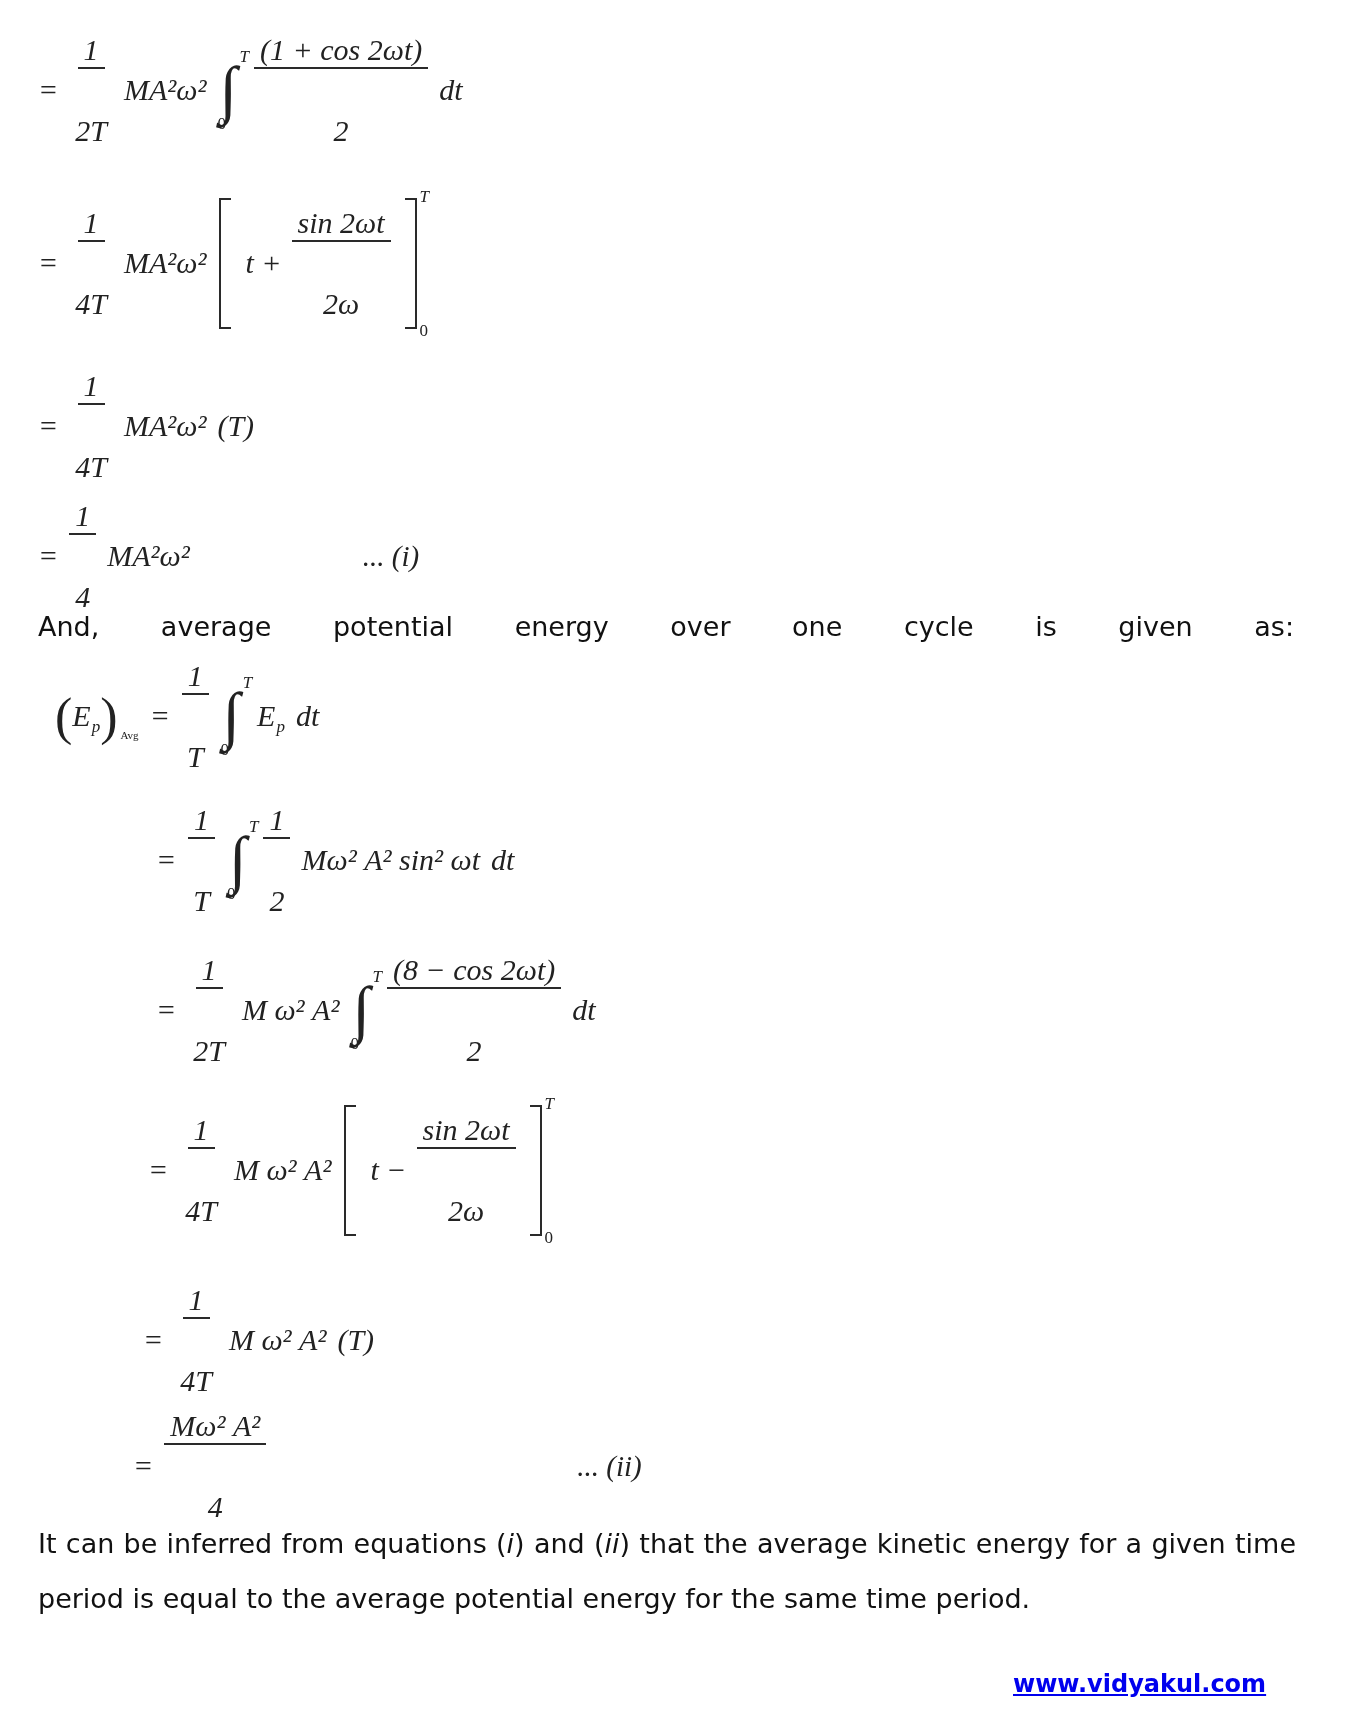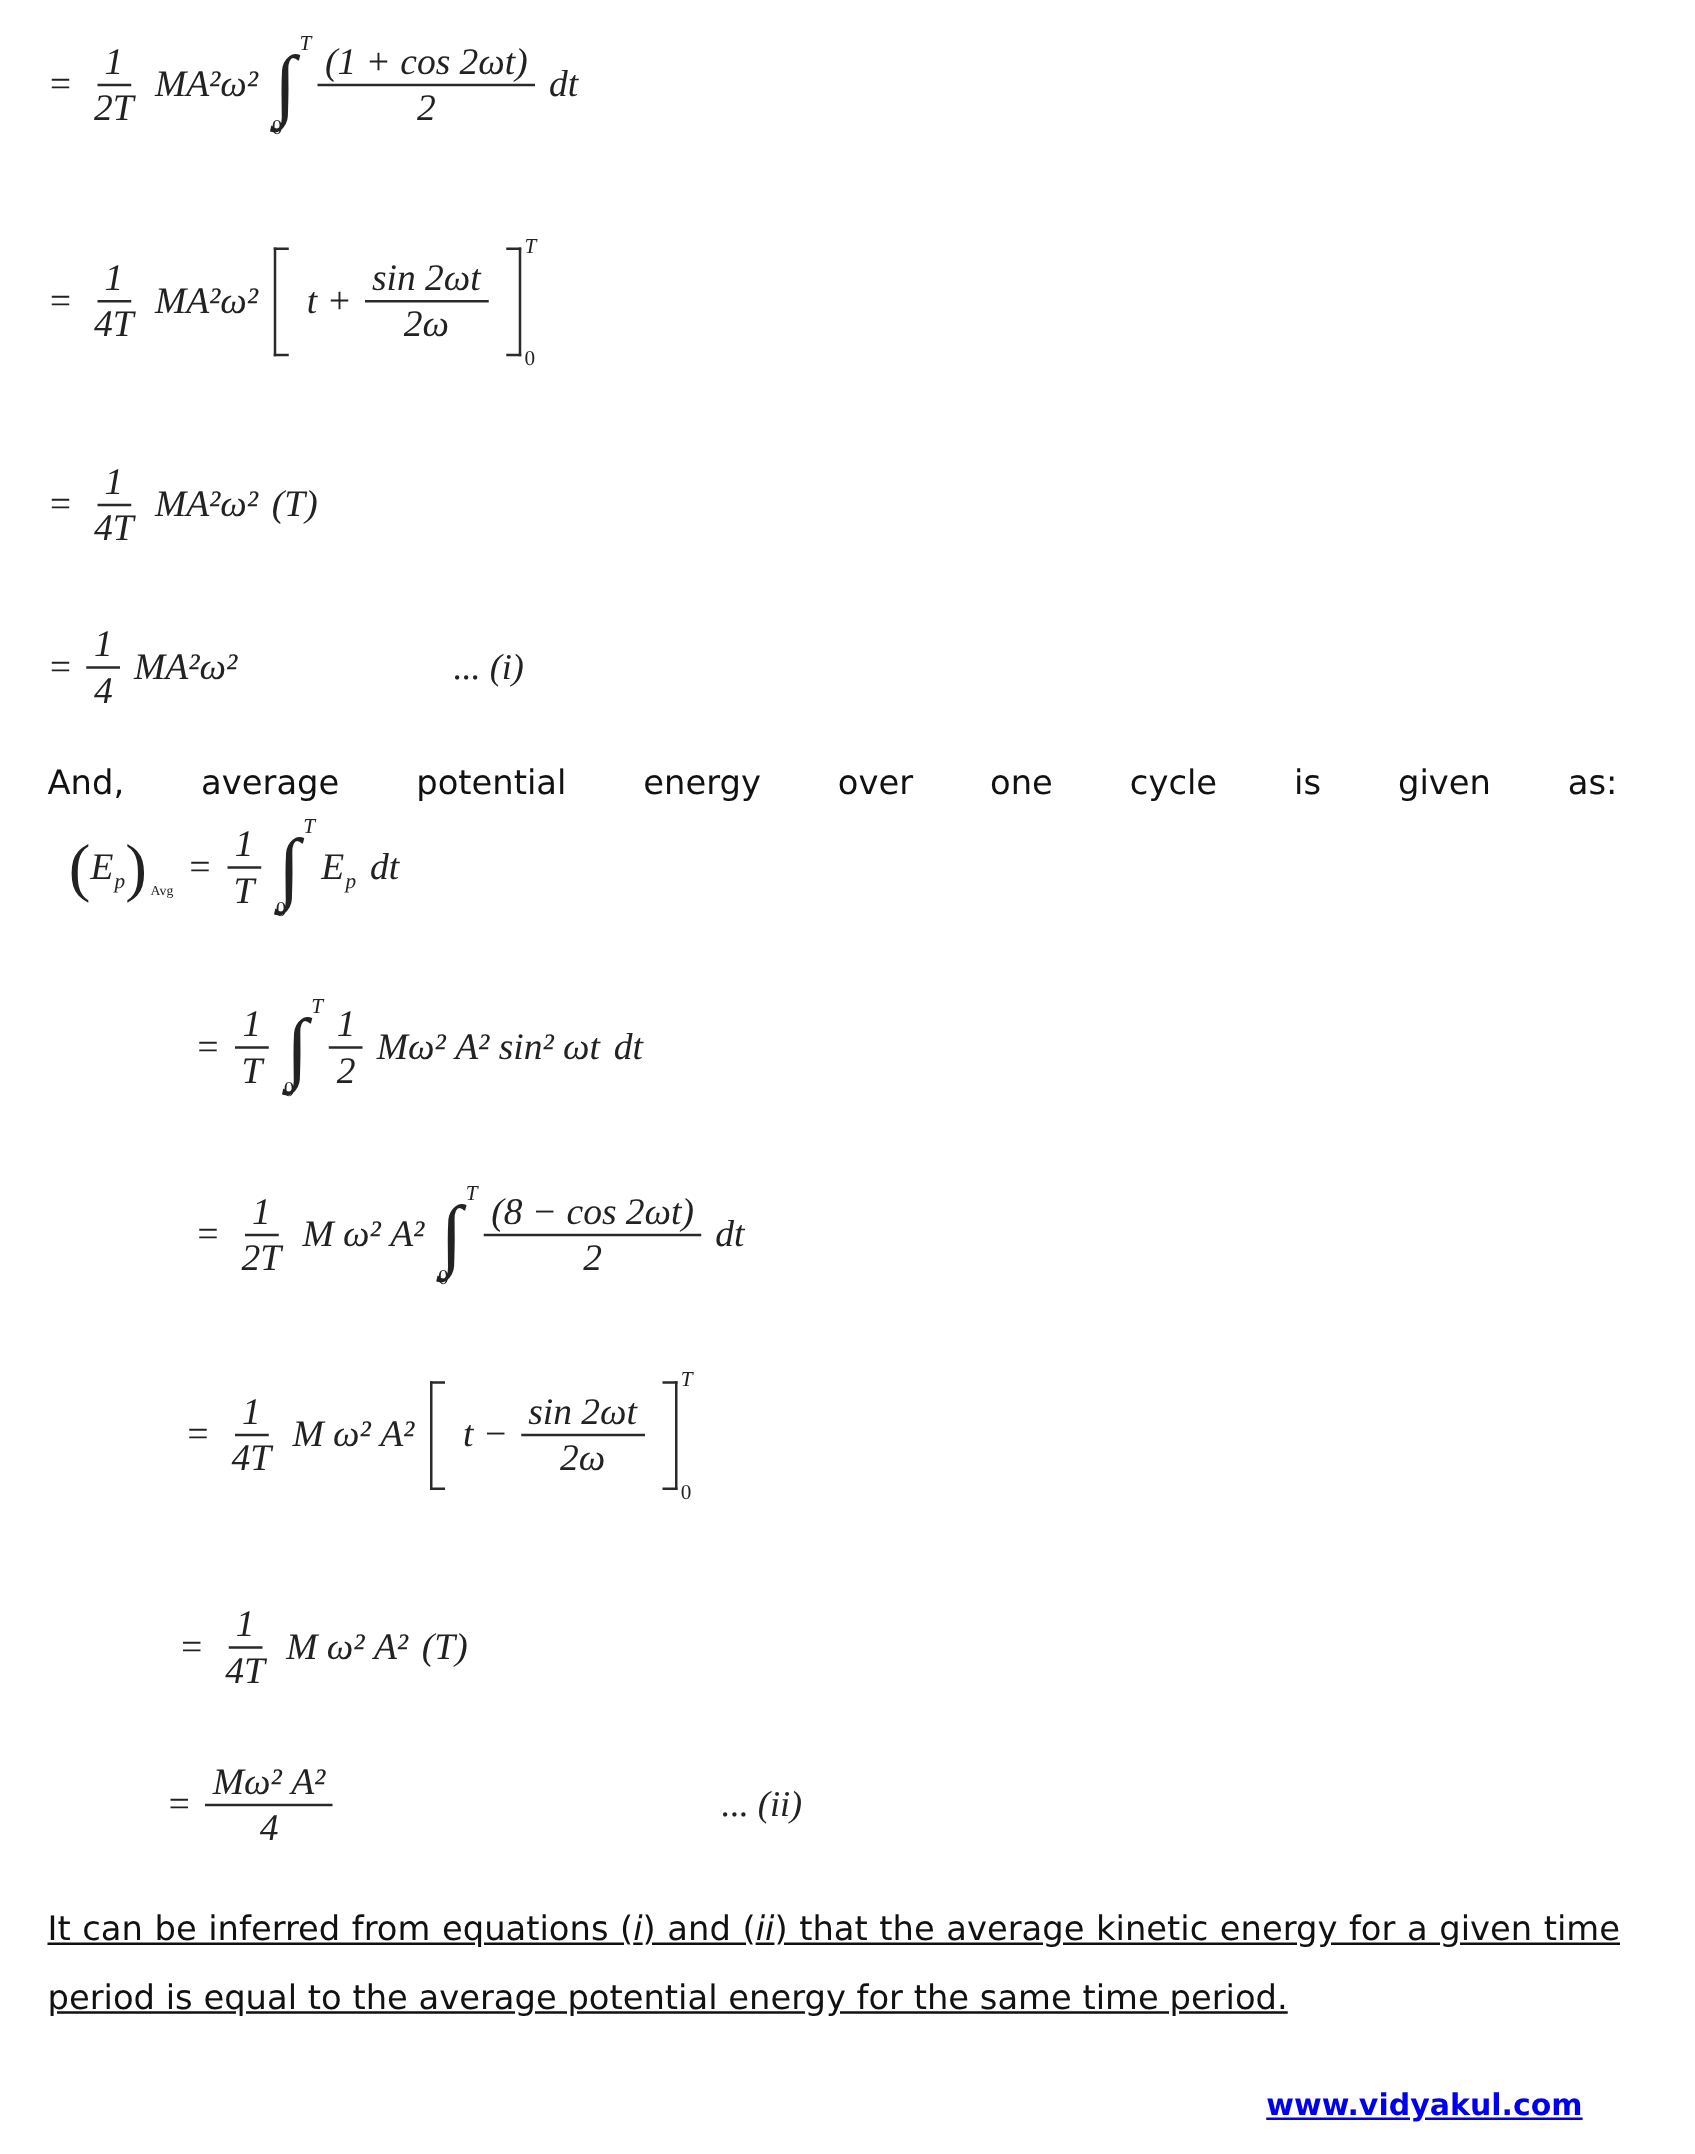--- a/index.html
+++ b/index.html
@@ -5,21 +5,21 @@
   html,body{margin:0;padding:0;background:#ffffff;}
   .page{position:relative;width:1356px;height:1723px;background:#ffffff;overflow:hidden;
         font-family:"Liberation Serif","DejaVu Serif",serif;color:#1e1e1e;}
 
   
   .eq{position:absolute;display:flex;align-items:center;gap:11px;
       font-family:"Liberation Serif","DejaVu Serif",serif;font-style:italic;
       font-size:30px;color:#222;white-space:nowrap;}
   .frac{display:inline-flex;flex-direction:column;align-items:center;line-height:1.18;}
   .frac .num{padding:0 6px;border-bottom:2px solid #2a2a2a;}
-  .frac .den{padding:0 6px;}
+  .frac .den{padding:0 6px;margin-top:44px;}
 
   .intg{position:relative;display:inline-block;margin:0 6px 0 2px;}
   .int-glyph{display:block;font-size:64px;line-height:.85;font-style:normal;}
   .int-top{position:absolute;top:-16px;right:-12px;font-size:17px;}
   .int-bot{position:absolute;bottom:-16px;left:-2px;font-size:17px;font-style:normal;}
 
   .sqbr{display:inline-flex;align-items:center;margin:0 2px;}
   .br-l,.br-r{align-self:stretch;width:10px;}
   .br-l{border:2px solid #2a2a2a;border-right:none;margin-right:14px;}
   .br-r{border:2px solid #2a2a2a;border-left:none;margin-left:14px;}
@@ -216,19 +216,19 @@
 
   <div class="eq" style="top:1408px;left:133px;">
     <span>=</span>
     <span class="frac">
       <span class="num">Mω² A²</span>
       <span class="den">4</span>
     </span>
     <span class="eq-label" style="margin-left:300px;">... (ii)</span>
   </div>
 
-  <div class="bodytext para" style="top:1516px;left:38px;width:1258px;text-decoration:underline;">
+  <div class="bodytext para" style="top:1516px;left:38px;width:1258px;">
     <span>It can be inferred from equations (</span><span class="ital">i</span><span>) and (</span><span class="ital">ii</span><span>) that the average kinetic energy for a given time period is equal to the average potential energy for the same time period.</span>
   </div>
 
   <a class="footer-link" href="#">www.vidyakul.com</a>
 
 </div>
 
 </body></html>

